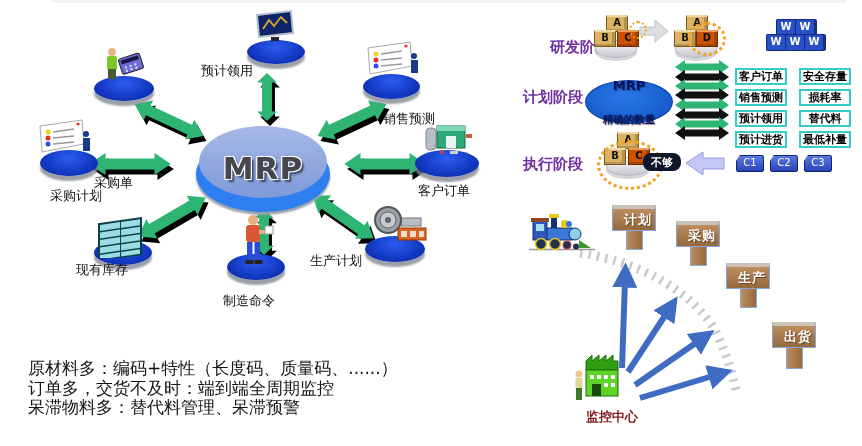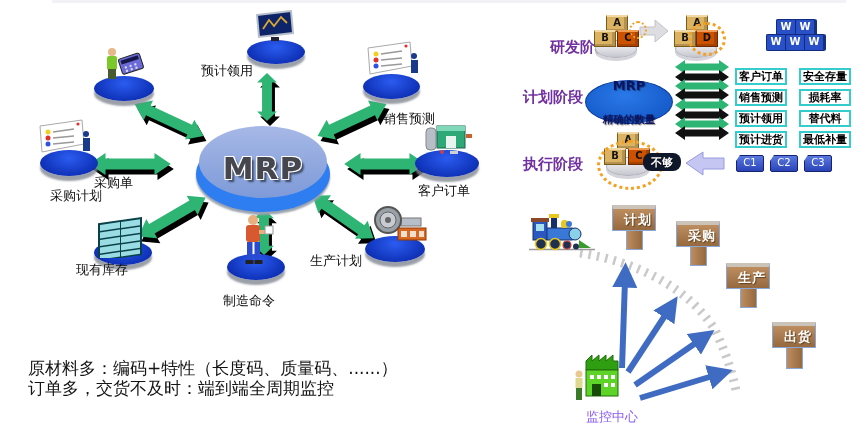--- a/index.html
+++ b/index.html
@@ -56,21 +56,21 @@
   .plan-grid .cell{border:2px solid #35cccc;background:#fff;color:#000;font-size:11px;
        font-weight:700;display:flex;align-items:center;justify-content:center;white-space:nowrap;}
   
   .sign{position:absolute;z-index:3;}
   .sign .board{width:44px;height:26px;background:linear-gradient(#bd8d5f,#96693e);
        border:1px solid #88a6d8;border-top:4px solid #cbc3b7;box-sizing:border-box;
        color:#fff;font-size:13px;font-weight:700;letter-spacing:1px;
        display:flex;align-items:center;justify-content:center;text-shadow:1px 1px 1px #5e4020;padding-left:8px;}
   .sign .post{width:15px;height:18px;margin:-1px auto 0;
        background:linear-gradient(90deg,#bd8d5f,#96693e);border:1px solid #88a6d8;}
-  .monitor-label{position:absolute;font-size:13px;font-weight:400;color:#8b5cf6;white-space:nowrap;}
+  .monitor-label{position:absolute;font-size:13px;font-weight:700;color:#7f1d1d;white-space:nowrap;}
 </style>
 </head>
 <body>
 
 <div class="stage">
   <div class="topline"></div>
 
   <svg class="layer" style="left:0;top:0" width="515" height="340" viewBox="0 0 515 340">
     <defs>
       <polygon id="da" points="-40,0 -24,-11 -24,-5.5 24,-5.5 24,-11 40,0 24,11 24,5.5 -24,5.5 -24,11"></polygon>
@@ -213,20 +213,21 @@
 
   <div class="hub">
     <div class="rim"></div>
     <div class="face"></div>
     <div class="hub-text">MRP</div>
   </div>
 
   <div class="notes">
     <p>原材料多：编码+特性（长度码、质量码、......）</p>
     <p>订单多，交货不及时：端到端全周期监控</p>
+    <p>呆滞物料多：替代料管理、呆滞预警</p>
   </div>
 
   <svg class="layer" style="left:500px;top:0" width="362" height="446" viewBox="0 0 362 446">
     <defs>
       <polygon id="sda" points="-27,0 -17,-7 -17,-3.5 17,-3.5 17,-7 27,0 17,7 17,3.5 -17,3.5 -17,7"></polygon>
       <marker id="bluehead" viewBox="0 0 10 10" refX="3" refY="5" markerWidth="4.2" markerHeight="4.2" orient="auto">
         <path d="M0,0 L10,5 L0,10 z" fill="#3f6cc2"></path>
       </marker>
     </defs>
 

